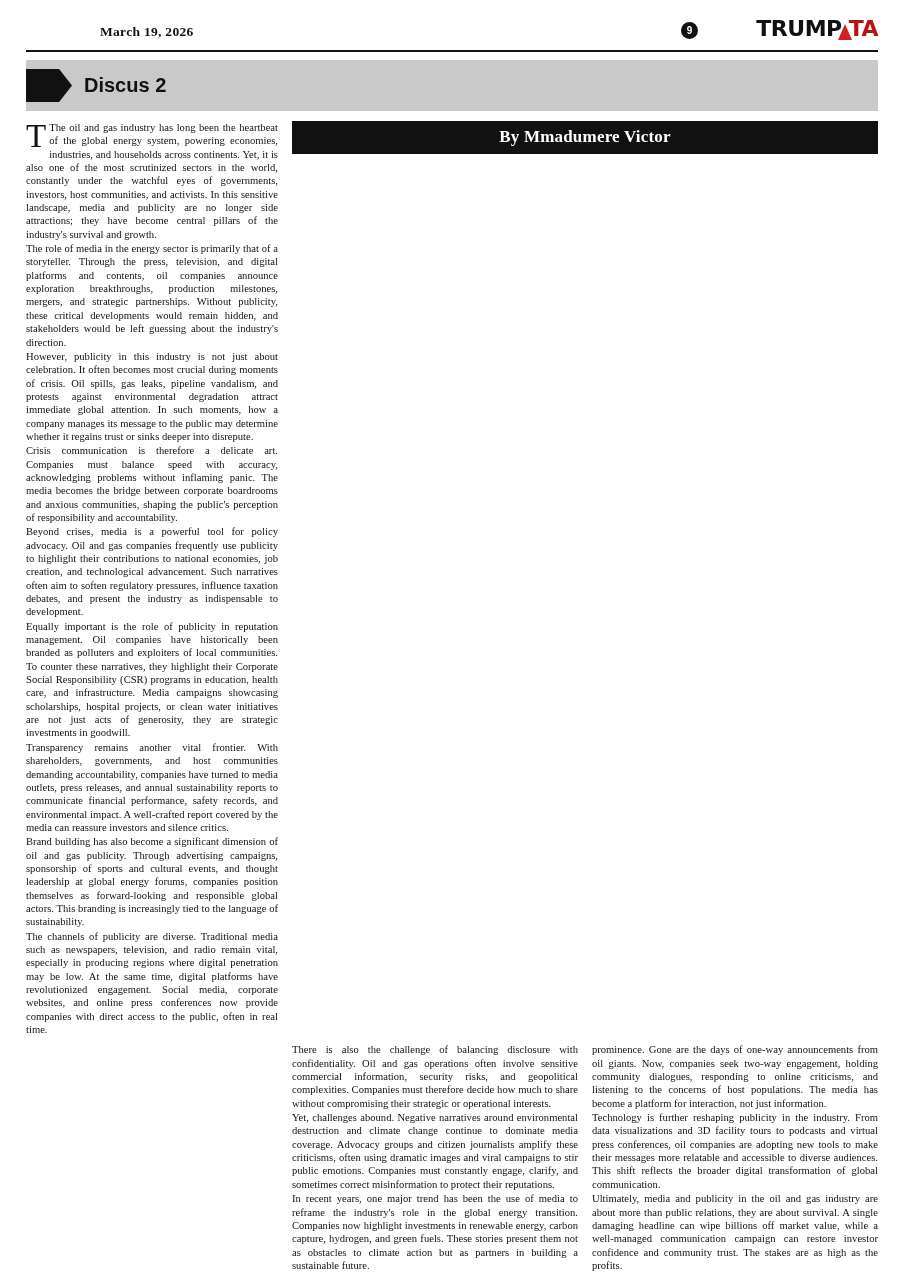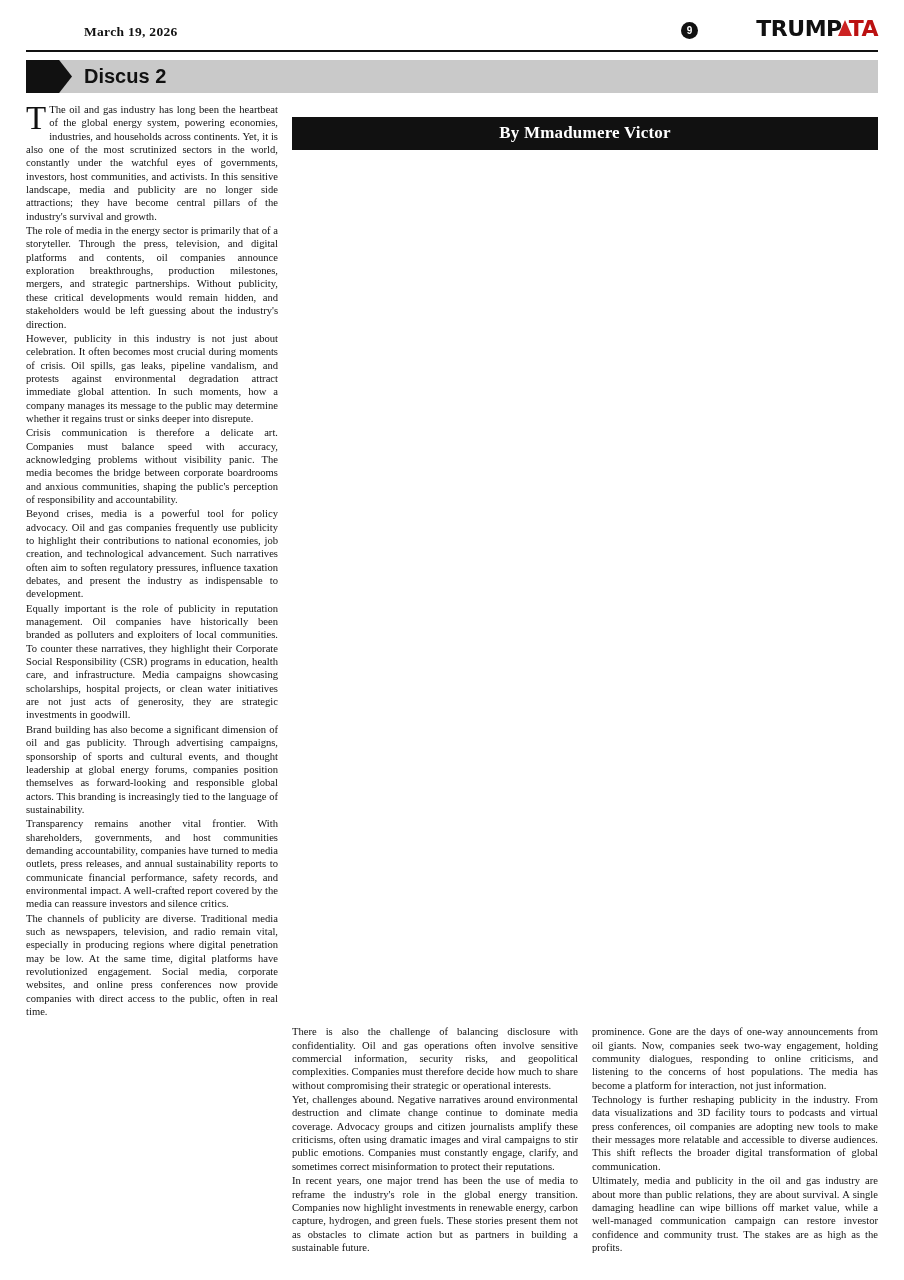--- a/index.html
+++ b/index.html
@@ -20,21 +20,21 @@
     height: 30px;
     border-bottom: 2px solid #111;
     display: flex;
     align-items: flex-start;
   }
   .masthead-date {
     font-family: "Liberation Serif", serif;
     font-weight: bold;
     font-size: 13.5px;
     letter-spacing: 0.3px;
-    margin-left: 58px;
+    margin-left: 74px;
     margin-top: 2px;
   }
   .page-badge {
     position: absolute;
     right: 180px; top: 0px;
     width: 17px; height: 17px;
     border-radius: 50%;
     background: #111;
     color: #fff;
     font-size: 10px;
@@ -44,37 +44,37 @@
   }
   .logo {
     position: absolute;
     right: 0; top: -6px;
     font-family: "DejaVu Sans", sans-serif;
     font-weight: bold;
     font-size: 22px;
     letter-spacing: -0.5px;
     color: #111;
     display: flex;
-    align-items: center;
+    align-items: flex-end;
   }
   .logo .red { color: #b11; }
   .logo .flame {
     display:inline-block;
     width: 0; height: 0;
     margin: 0 -3px 0 -4px;
     border-left: 7px solid transparent;
     border-right: 7px solid transparent;
     border-bottom: 16px solid #c22;
     transform: translateY(-1px);
   }
 
   
   .section-bar {
     margin: 8px 26px 0 26px;
-    height: 33px;
+    height: 51px;
     background: #c9c9c9;
     display: flex;
     align-items: center;
     position: relative;
   }
   .section-arrow {
     width: 46px; height: 33px;
     background: #111;
     clip-path: polygon(0 0, 72% 0, 100% 50%, 72% 100%, 0 100%);
     margin-right: 12px;
@@ -102,21 +102,20 @@
     font-family: "DejaVu Sans", sans-serif;
     font-weight: bold;
     font-size: 63px;
     line-height: 0.98;
     letter-spacing: -1px;
     text-align: center;
     color: #0a0a0a;
     margin: 2px 0 0 0;
   }
   .byline-bar {
-    margin-top: 14px;
     background: #111;
     color: #fff;
     text-align: center;
     font-family: "Liberation Serif", serif;
     font-weight: bold;
     font-size: 17px;
     padding: 6px 0 7px 0;
     letter-spacing: 0.2px;
   }
 
@@ -167,25 +166,25 @@
   <div class="section-bar">
     <div class="section-arrow"></div>
     <div class="section-title">Discus 2</div>
   </div>
 
   <div class="top-area">
     <div class="col-narrow body-col">
       <p class="dropcap-para"><span class="dc">T</span><span>The oil and gas industry has long been the heartbeat of the global energy system, powering economies, industries, and households across continents. Yet, it is also one of the most scrutinized sectors in the world, constantly under the watchful eyes of governments, investors, host communities, and activists. In this sensitive landscape, media and publicity are no longer side attractions; they have become central pillars of the industry's survival and growth.</span></p>
       <p>The role of media in the energy sector is primarily that of a storyteller. Through the press, television, and digital platforms and contents, oil companies announce exploration breakthroughs, production milestones, mergers, and strategic partnerships. Without publicity, these critical developments would remain hidden, and stakeholders would be left guessing about the industry's direction.</p>
       <p>However, publicity in this industry is not just about celebration. It often becomes most crucial during moments of crisis. Oil spills, gas leaks, pipeline vandalism, and protests against environmental degradation attract immediate global attention. In such moments, how a company manages its message to the public may determine whether it regains trust or sinks deeper into disrepute.</p>
-      <p>Crisis communication is therefore a delicate art. Companies must balance speed with accuracy, acknowledging problems without visibility panic. The media becomes the bridge between corporate boardrooms and anxious communities, shaping the public's perception of responsibility and accountability.</p>
+      <p>Crisis communication is therefore a delicate art. Companies must balance speed with accuracy, acknowledging problems without inflaming panic. The media becomes the bridge between corporate boardrooms and anxious communities, shaping the public's perception of responsibility and accountability.</p>
       <p>Beyond crises, media is a powerful tool for policy advocacy. Oil and gas companies frequently use publicity to highlight their contributions to national economies, job creation, and technological advancement. Such narratives often aim to soften regulatory pressures, influence taxation debates, and present the industry as indispensable to development.</p>
       <p>Equally important is the role of publicity in reputation management. Oil companies have historically been branded as polluters and exploiters of local communities. To counter these narratives, they highlight their Corporate Social Responsibility (CSR) programs in education, health care, and infrastructure. Media campaigns showcasing scholarships, hospital projects, or clean water initiatives are not just acts of generosity, they are strategic investments in goodwill.</p>
+      <p>Transparency remains another vital frontier. With shareholders, governments, and host communities demanding accountability, companies have turned to media outlets, press releases, and annual sustainability reports to communicate financial performance, safety records, and environmental impact. A well-crafted report covered by the media can reassure investors and silence critics.</p>
       <p>Brand building has also become a significant dimension of oil and gas publicity. Through advertising campaigns, sponsorship of sports and cultural events, and thought leadership at global energy forums, companies position themselves as forward-looking and responsible global actors. This branding is increasingly tied to the language of sustainability.</p>
-      <p>Transparency remains another vital frontier. With shareholders, governments, and host communities demanding accountability, companies have turned to media outlets, press releases, and annual sustainability reports to communicate financial performance, safety records, and environmental impact. A well-crafted report covered by the media can reassure investors and silence critics.</p>
       <p>The channels of publicity are diverse. Traditional media such as newspapers, television, and radio remain vital, especially in producing regions where digital penetration may be low. At the same time, digital platforms have revolutionized engagement. Social media, corporate websites, and online press conferences now provide companies with direct access to the public, often in real time.</p>
     </div>
     <div class="headline-block">
       <div class="byline-bar">By Mmadumere Victor</div>
     </div>
   </div>
 
   <div class="three-cols">
     <div class="body-col" style="visibility:hidden"></div>
     <div class="body-col mid">

